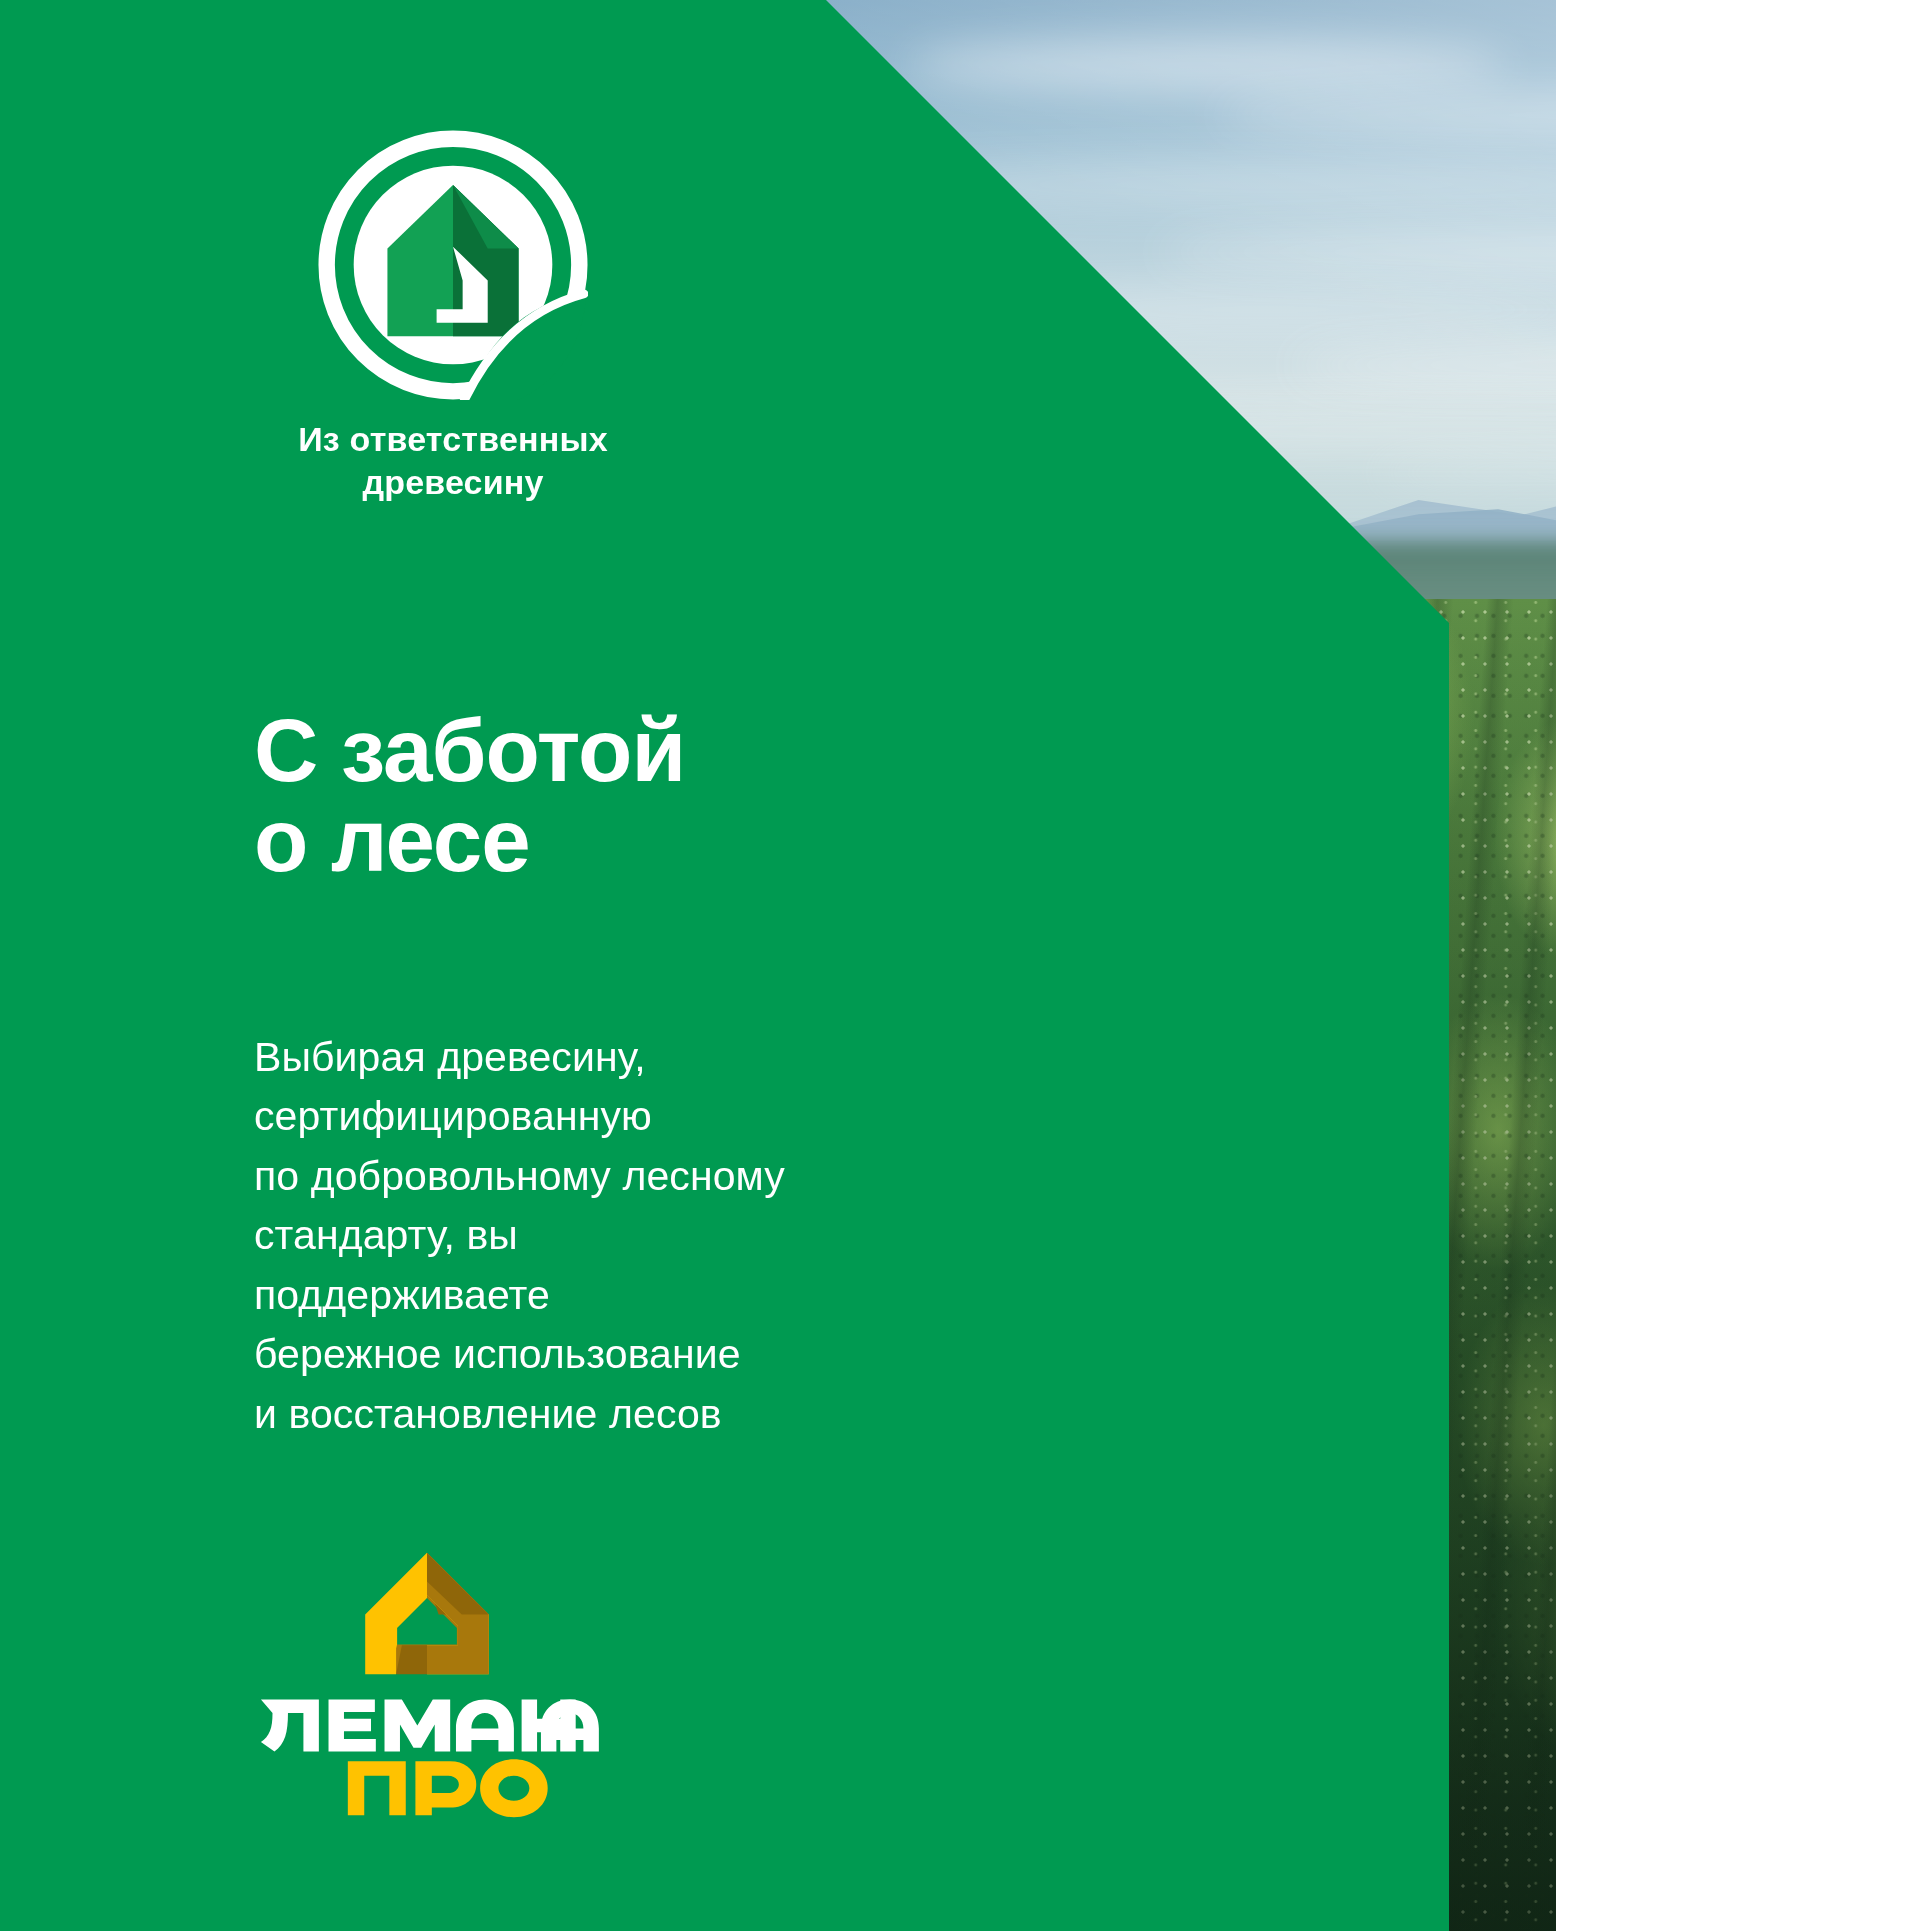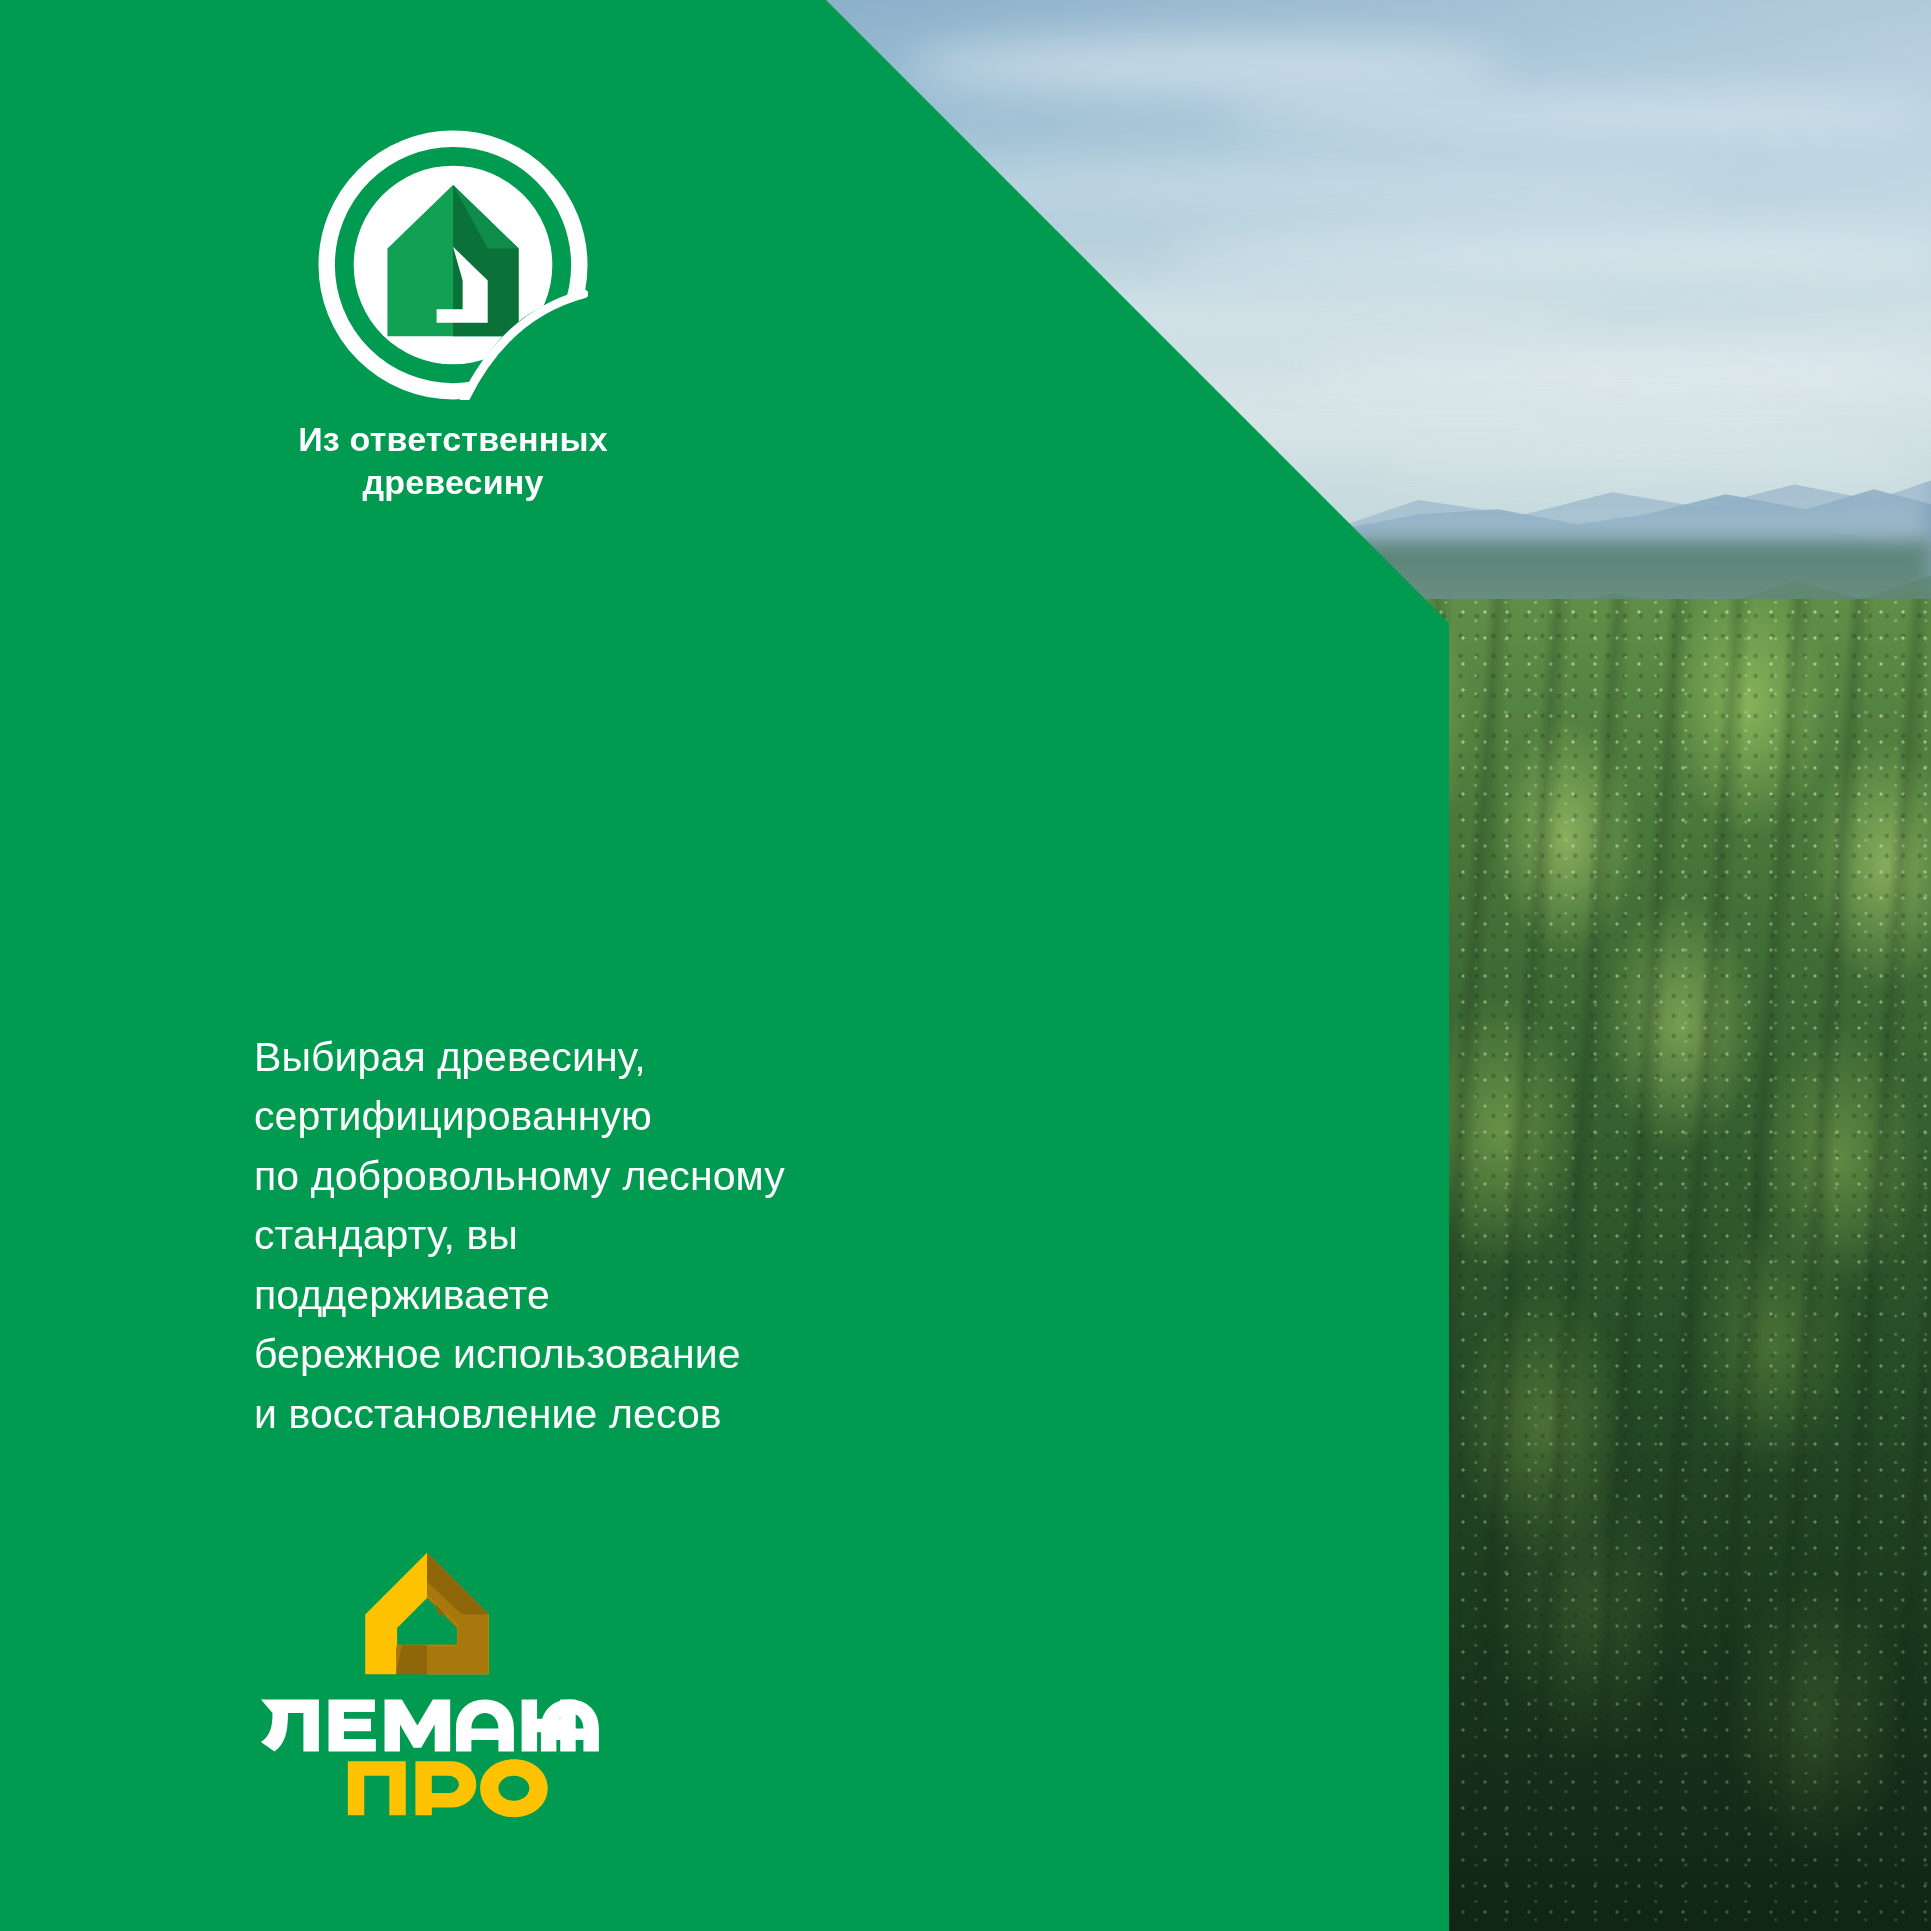--- a/index.html
+++ b/index.html
@@ -4,21 +4,21 @@
 <title>Лемана Про — С заботой о лесе</title>
 <style>
   html, body {
     margin: 0;
     padding: 0;
     background: #ffffff;
   }
 
   .poster {
     position: relative;
-    width: 1931px;
+    width: 1556px;
     height: 1931px;
     overflow: hidden;
     background: #009A51;
     font-family: "Liberation Sans", "DejaVu Sans", sans-serif;
     -webkit-font-smoothing: antialiased;
   }
 
   
   .photo-wrap {
     position: absolute;
@@ -322,20 +322,22 @@
 
         <path d="M140 121 L176 156 L176 200 L123 200 L123 186 L150 186 L150 156 Z" fill="#ffffff"></path>
 
         <path d="M153 282 C171 223 213 180 278 168 C276 236 231 282 172 290 Z" fill="#009A51"></path>
         <path d="M150 284 C176 228 216 186 276 170" fill="none" stroke="#ffffff" stroke-width="9" stroke-linecap="round"></path>
       </svg>
     </div>
 
     <div class="badge-caption"><span>Из ответственных</span><br><span>древесину</span></div>
 
+    <h1 class="headline">С заботой
+о лесе</h1>
 
     <p class="body-copy">Выбирая древесину,
 сертифицированную
 по добровольному лесному
 стандарту, вы поддерживаете
 бережное использование
 и восстановление лесов</p>
 
     <div class="brand">
       <svg viewBox="0 0 356 290" xmlns="http://www.w3.org/2000/svg" aria-hidden="true">

